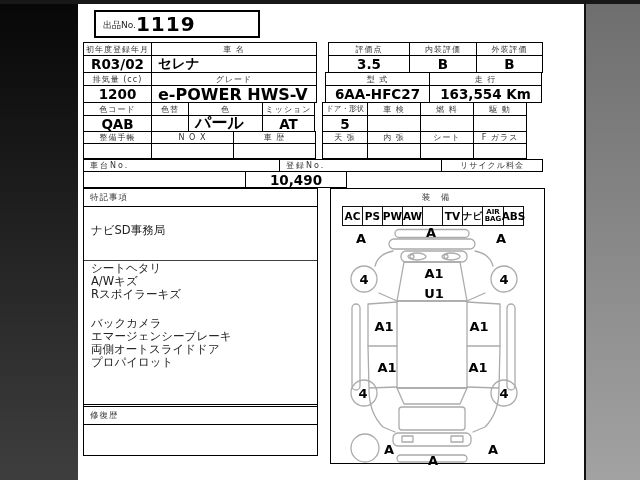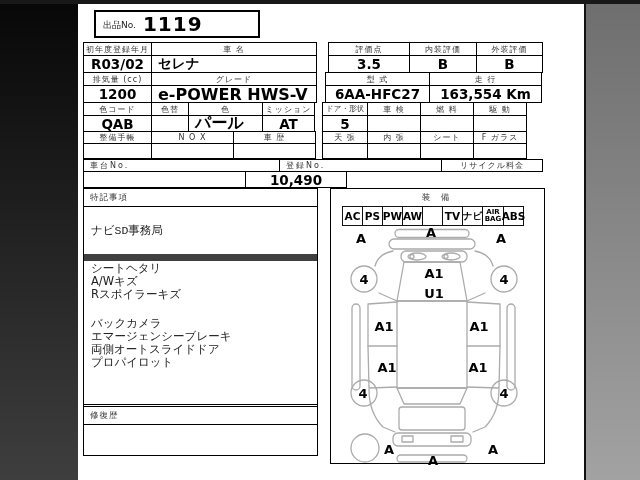--- a/index.html
+++ b/index.html
@@ -7,37 +7,37 @@
          font-family:"DejaVu Sans","Liberation Sans",sans-serif;}
   .margin-left{position:absolute;left:0;top:0;width:78px;height:480px;
                background:linear-gradient(180deg,#070707,#3e3e3e);}
   .margin-right{position:absolute;left:586px;top:0;width:54px;height:480px;
                 background:linear-gradient(180deg,#6e6e6e,#a2a2a2);}
   .top-strip{position:absolute;left:0;top:0;width:640px;height:4px;background:#181818;z-index:6;}
   .doc{position:absolute;left:78px;top:0;width:506px;height:480px;background:#ffffff;
        border-right:2px solid #111;}
   
   .lotbox{position:absolute;left:16px;top:10px;width:166px;height:28px;border:2px solid #000;
-          display:flex;align-items:center;gap:7px;padding-left:7px;box-sizing:border-box;background:#fff;}
+          display:flex;align-items:center;padding-left:7px;box-sizing:border-box;background:#fff;}
   .lotbox .l{font-size:9px;color:#222;margin-top:2px;}
   .lotbox .n{font-size:20px;font-weight:bold;color:#000;letter-spacing:1px;}
   
   .trow{position:absolute;display:flex;}
   .cell{border:1px solid #000;margin-left:-1px;box-sizing:border-box;background:#fff;
         display:flex;align-items:center;justify-content:center;overflow:hidden;}
   .cell:first-child{margin-left:0;}
   .lbl{font-size:8px;color:#333;letter-spacing:1px;white-space:nowrap;}
   .val{font-weight:bold;font-size:13.5px;color:#000;white-space:nowrap;}
   .vs{font-size:16px;}
   .la{justify-content:flex-start;padding-left:6px;}
   
   .notes{position:absolute;left:5px;top:188px;width:235px;height:268px;border:1px solid #000;
          box-sizing:border-box;background:#fff;}
   .sec-h{font-size:8.5px;color:#333;padding:3px 0 2px 6px;border-bottom:1px solid #000;letter-spacing:1px;}
-  .sec1{height:54px;border-bottom:7px solid #404040;box-sizing:border-box;padding-top:17px;font-family:Liberation Mono, monospace;}
+  .sec1{height:54px;border-bottom:1px solid #404040;box-sizing:border-box;padding-top:17px;}
   .sec2{height:146px;border-bottom:3px double #000;box-sizing:border-box;padding-top:1px;}
   .grp2{margin-top:16px;}
   .note-line{font-size:11.5px;line-height:13px;color:#222;padding-left:7px;white-space:nowrap;}
   
   .equip{position:absolute;left:252px;top:188px;width:215px;height:276px;border:1px solid #000;
          box-sizing:border-box;background:#fff;}
   .equip-title{text-align:center;font-size:8.5px;color:#333;letter-spacing:4px;padding-top:3px;}
   .eq-row{position:absolute;left:11px;top:17px;display:flex;}
   .eq-cell{width:21px;height:20px;border:1px solid #111;margin-left:-1px;box-sizing:border-box;
            display:flex;align-items:center;justify-content:center;font-weight:bold;font-size:10.5px;

